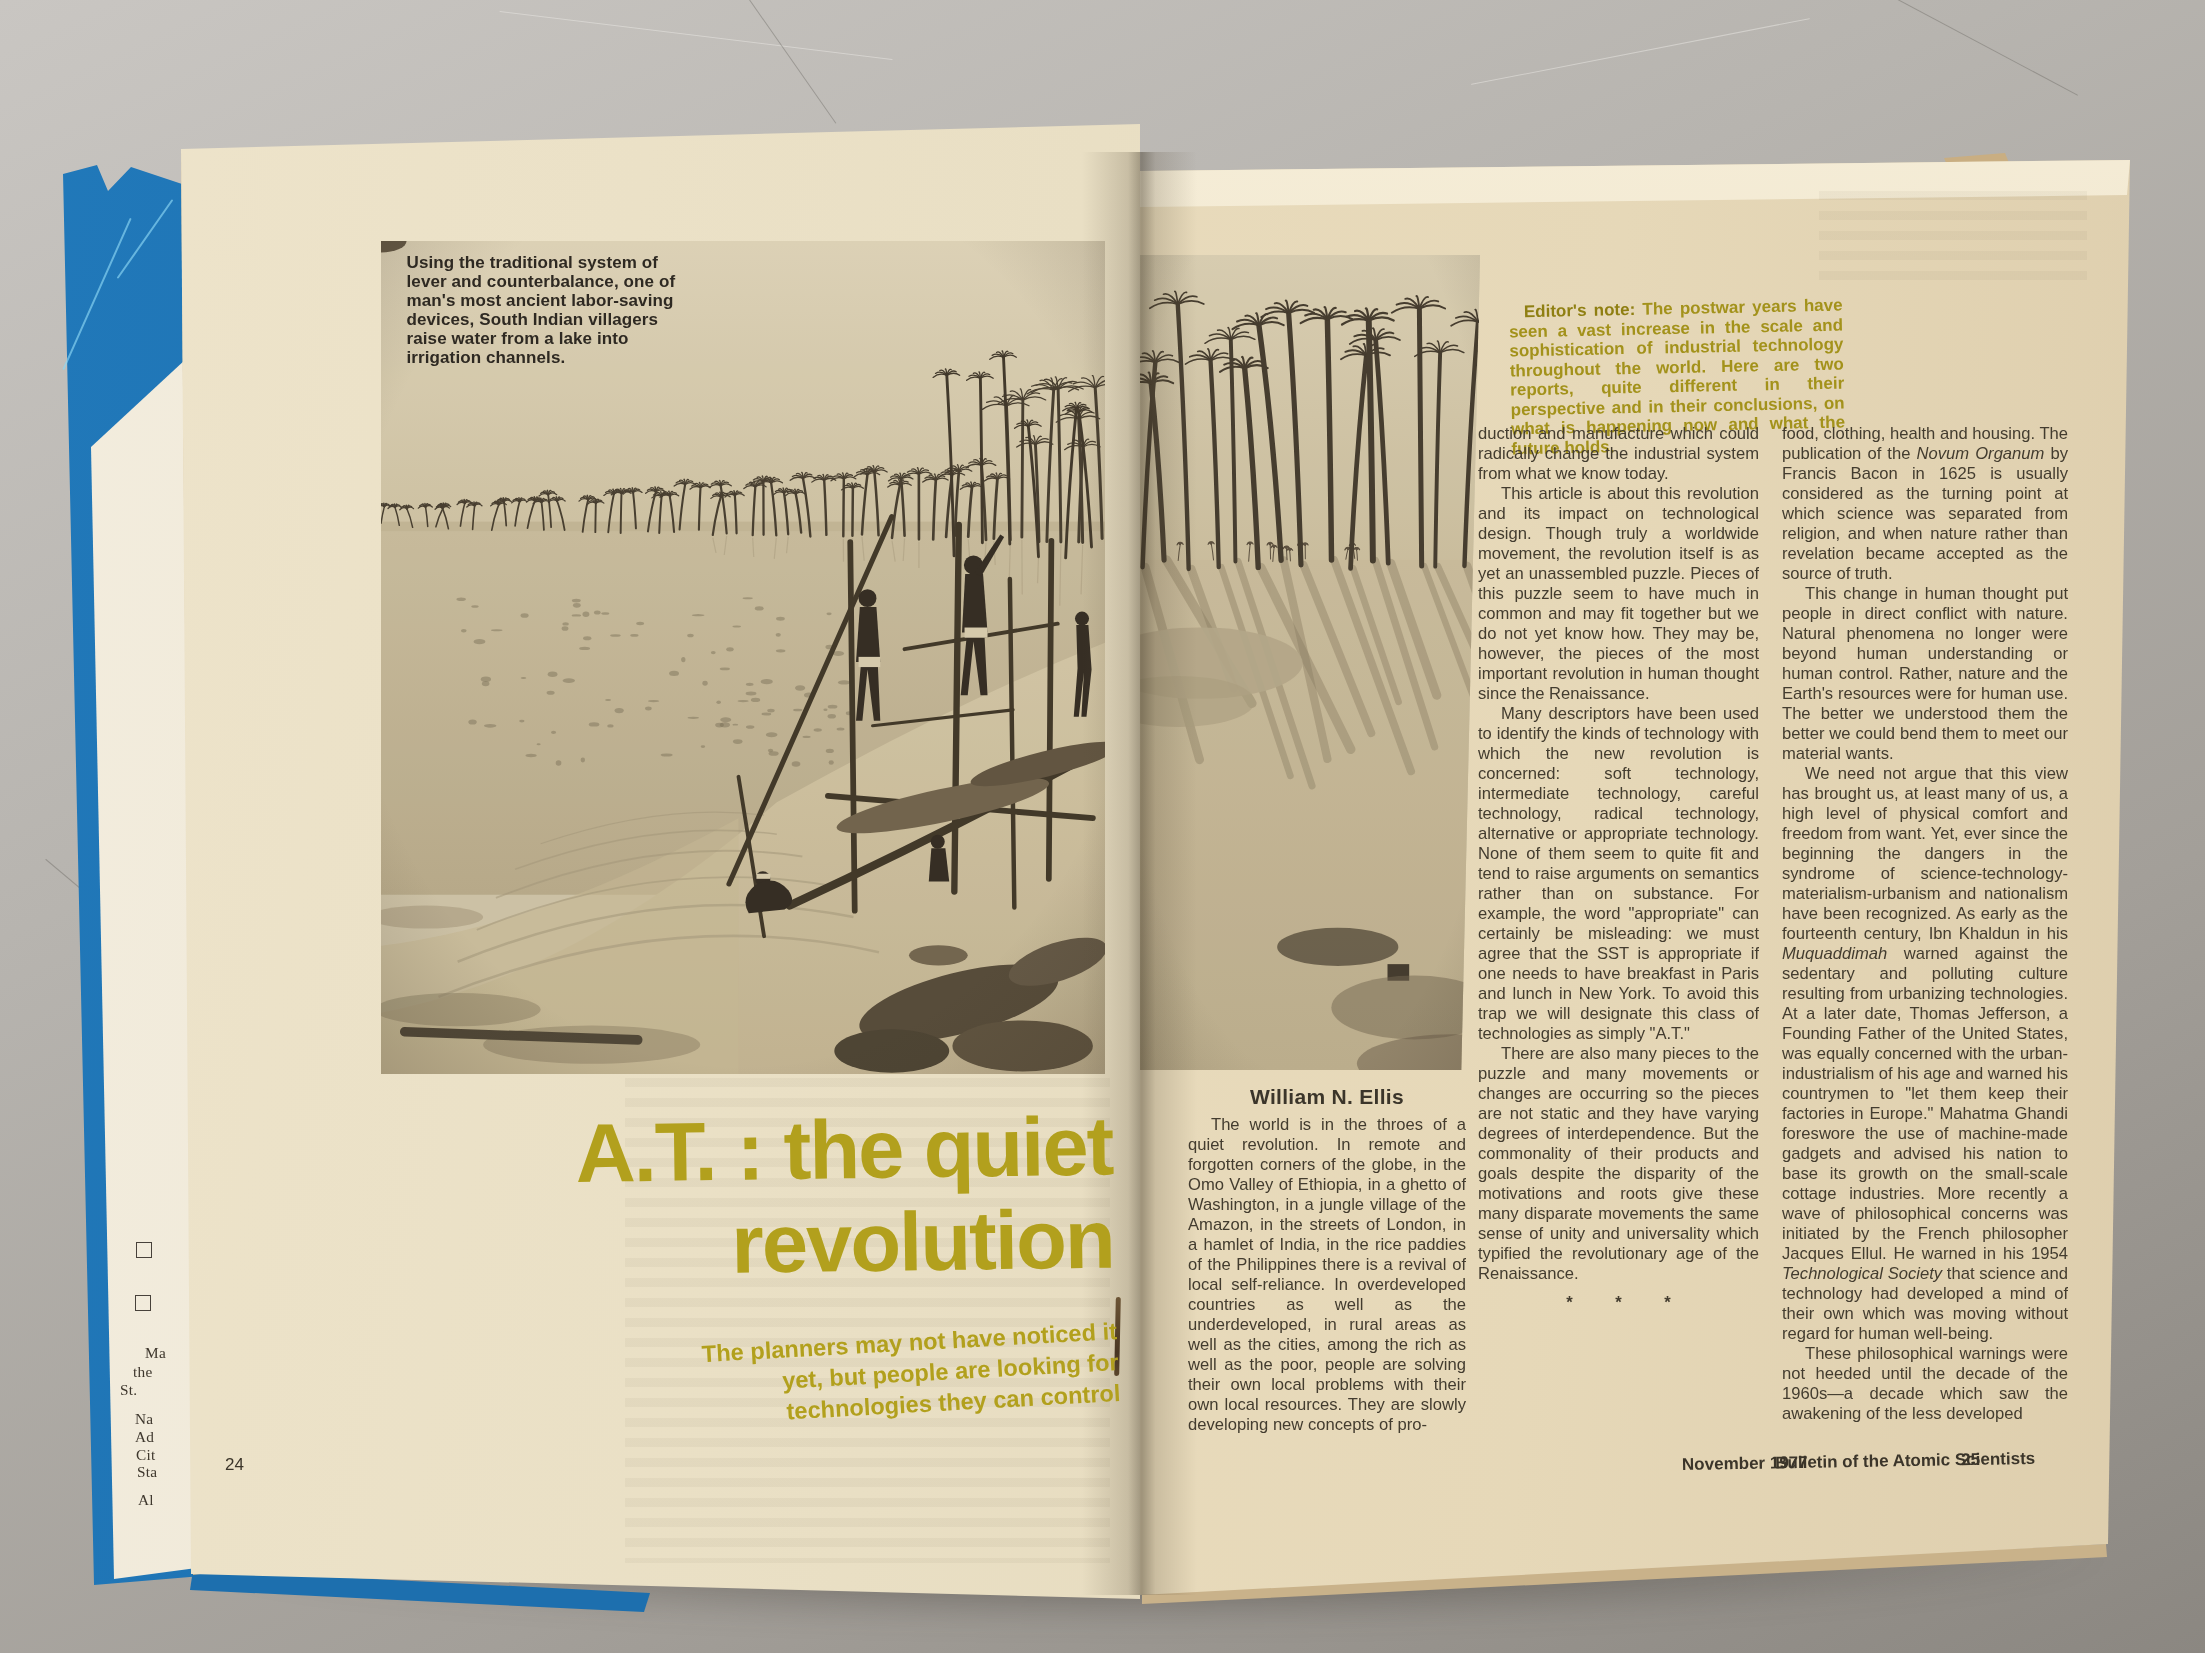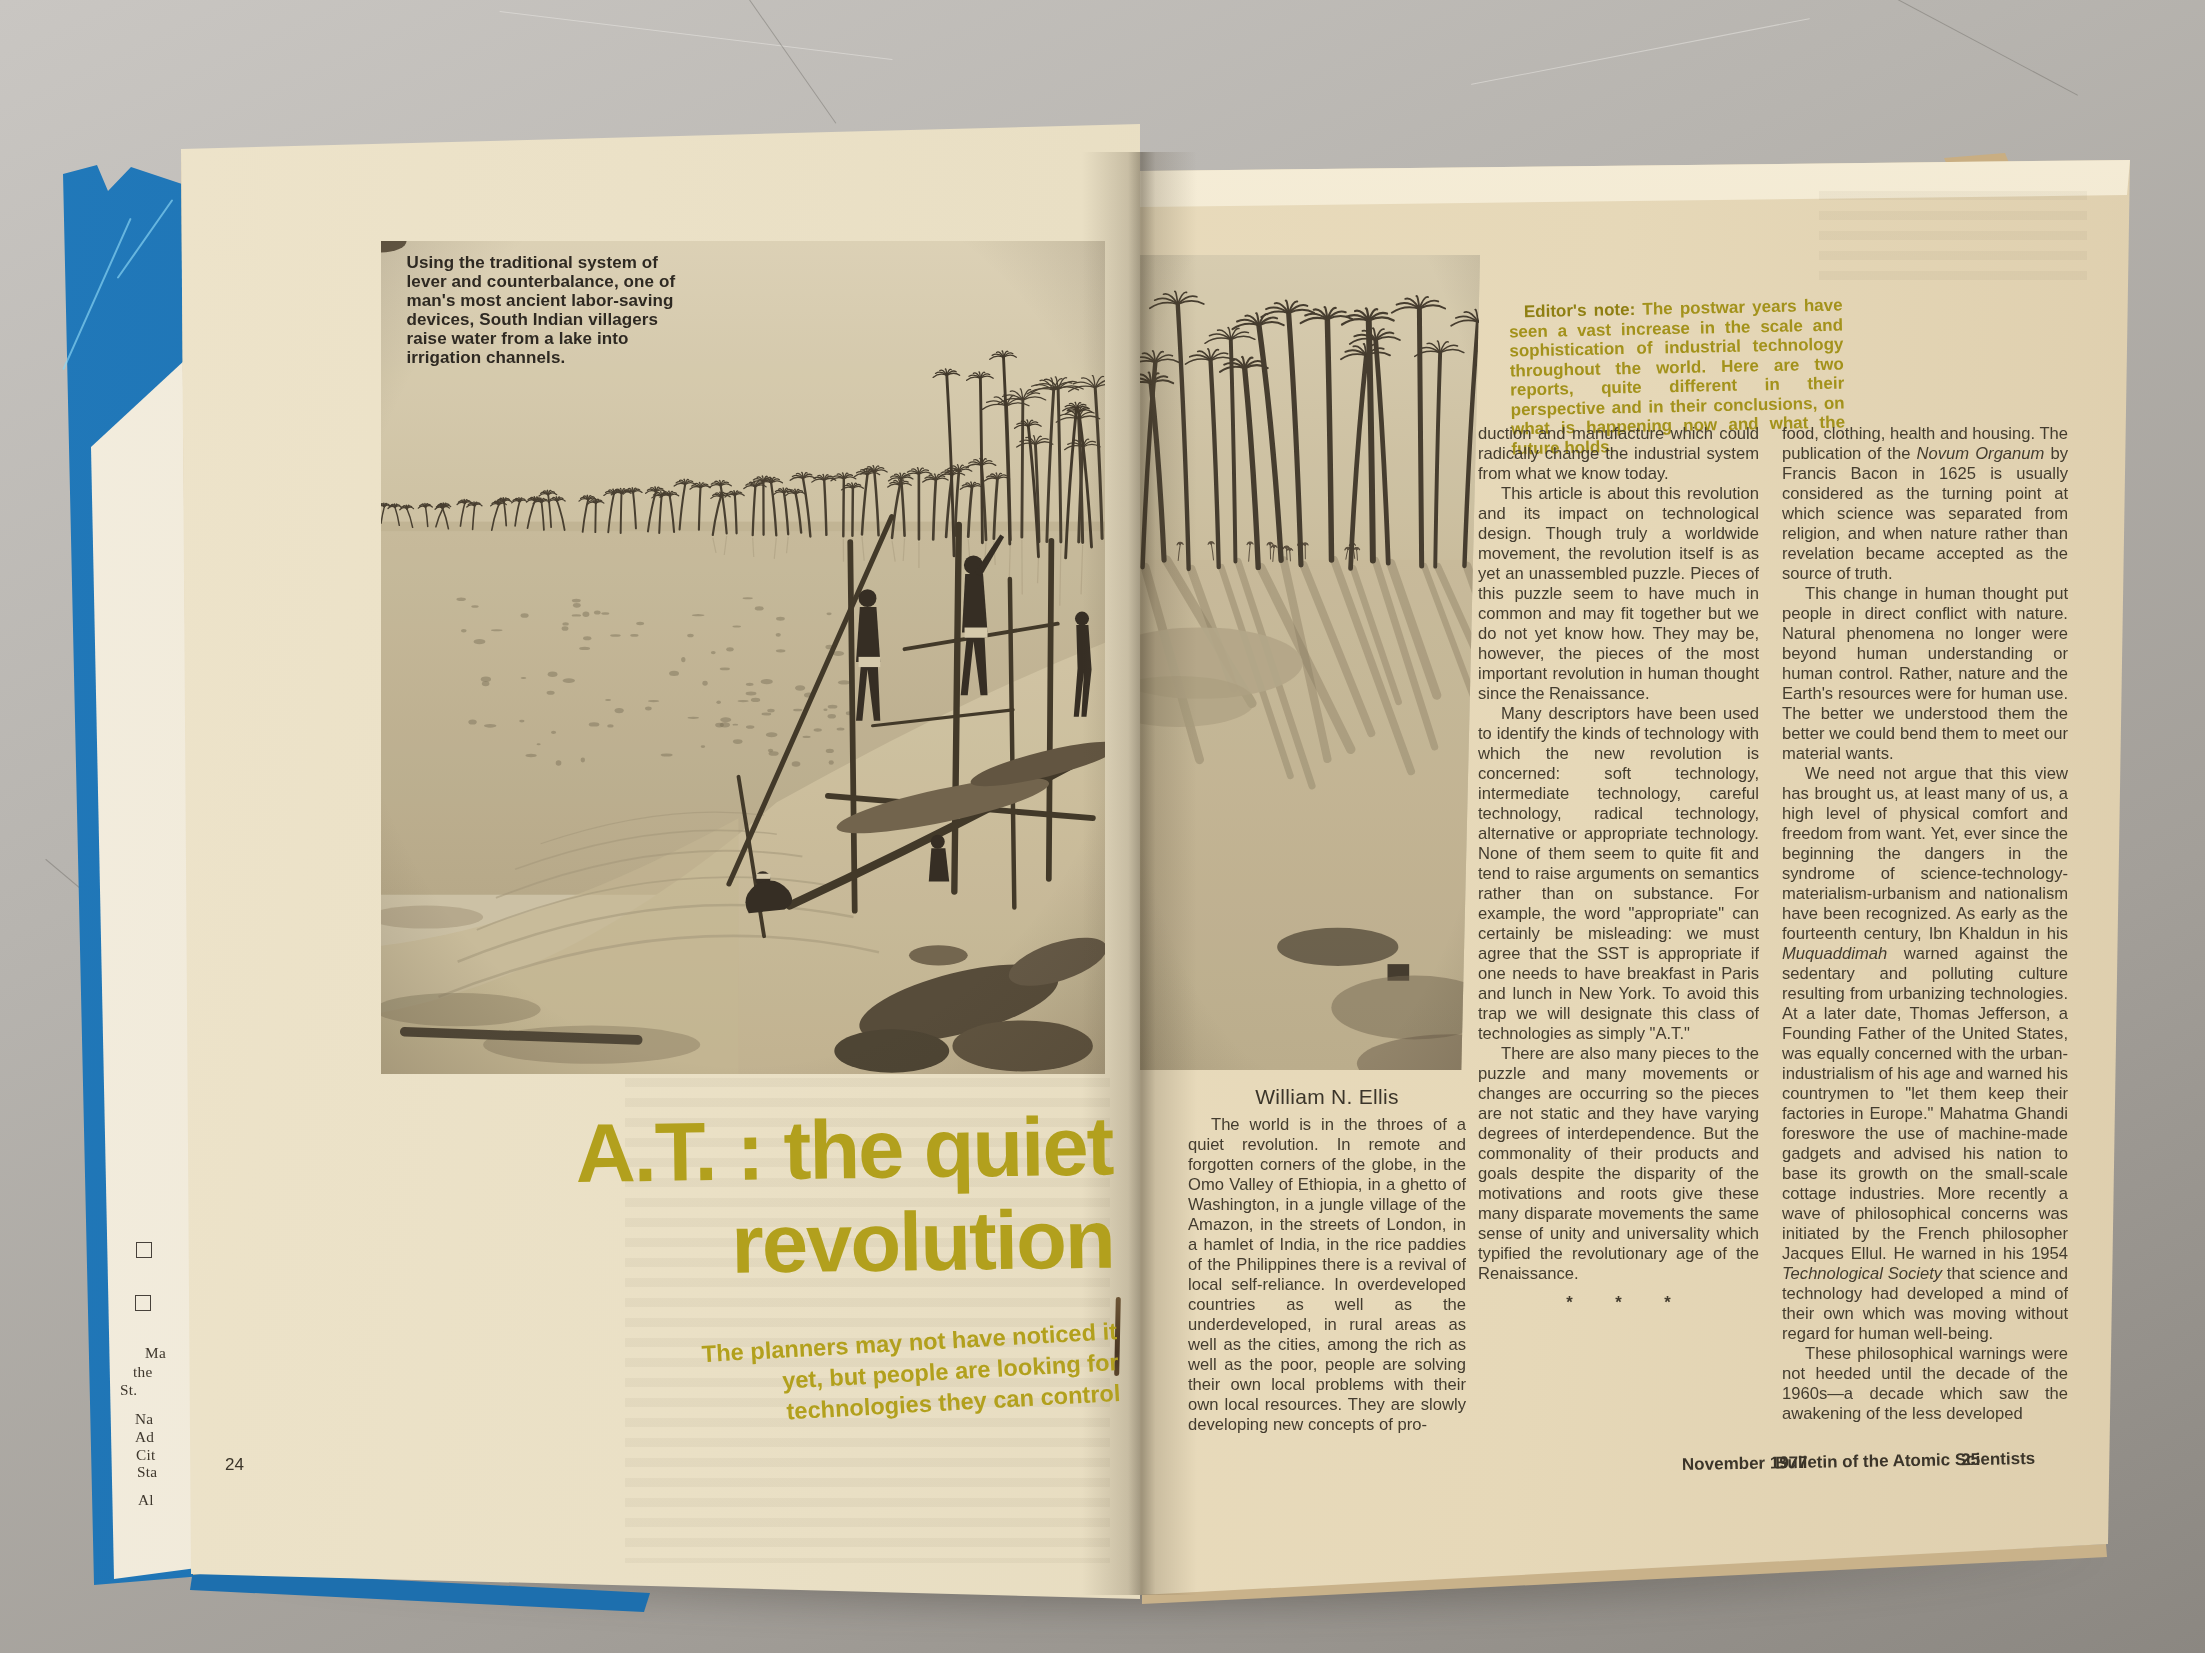--- a/index.html
+++ b/index.html
@@ -52,21 +52,21 @@
   .photo svg{display:block;width:100%;height:100%;}
   .photo-caption{position:absolute;left:25.5px;top:11.5px;width:274px;
     font-size:17px;line-height:19px;font-weight:700;color:#2e2922;letter-spacing:0.1px;}
   .title{position:absolute;left:319px;top:1105px;width:794px;text-align:right;
     color:#b2a01d;font-weight:700;font-size:83px;line-height:93px;letter-spacing:-1.9px;
     transform:rotate(-.8deg);}
   .subtitle{position:absolute;left:669px;top:1316px;width:447px;text-align:right;
     color:#b2a01d;font-weight:700;font-size:23.6px;line-height:31px;
     transform:rotate(-3.2deg);transform-origin:right top;}
   .byline{position:absolute;left:1188px;top:1085px;width:278px;text-align:center;
-    font-size:21px;color:#3b352a;letter-spacing:0.3px;}
+    font-size:21px;color:#3b352a;letter-spacing:0.3px;font-weight:bold;}
   .col{position:absolute;font-size:16.6px;line-height:20px;color:#433c2f;
     text-align:justify;overflow:hidden;}
   .col p{margin:0;text-indent:23px;}
   .col p.noindent{text-indent:0;}
   .col p.stars{text-align:center;text-indent:0;letter-spacing:19px;margin:9px 0 6.4px 19px;font-weight:700;}
   .col .ital{font-style:italic;}
   .col1{left:1188px;top:1115px;width:278px;height:345px;}
   .col2{left:1478px;top:424px;width:281px;height:1040px;}
   .col3{left:1782px;top:424px;width:286px;height:1039px;}
   .ednote{position:absolute;left:1510px;top:299px;width:334px;

